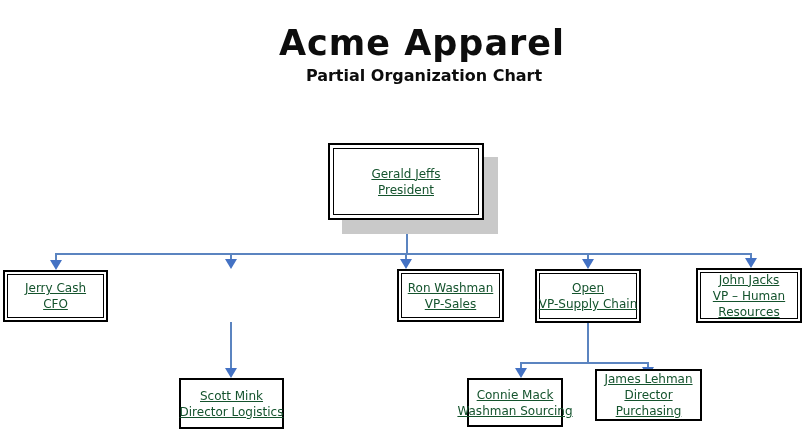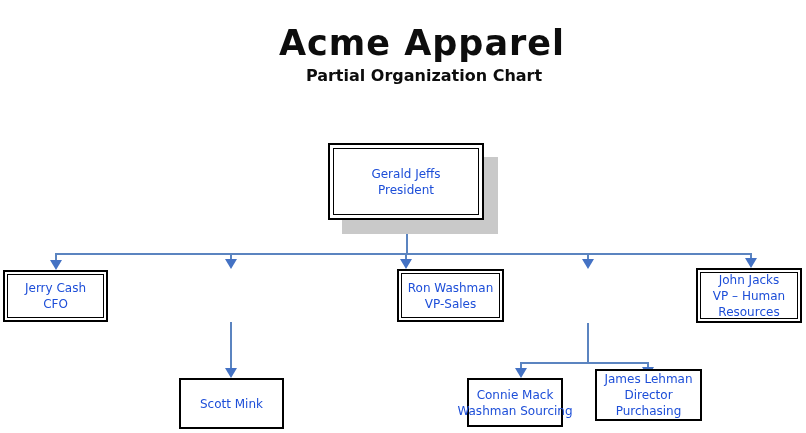--- a/index.html
+++ b/index.html
@@ -32,21 +32,21 @@
     position: absolute;
     background: #ffffff;
     border: 2px solid #000000;
   }
   .node .inner {
     position: absolute; inset: 2px;
     border: 1px solid #000000;
     display: flex; flex-direction: column;
     align-items: center; justify-content: center;
     text-align: center;
-    font-size: 12px; line-height: 16px; color: #1d4ed8;
+    font-size: 12px; line-height: 16px; color: #14532d; text-decoration: underline;
   }
   .node .inner .l { white-space: nowrap; }
   .node.president .inner { inset: 3px; }
   .node.president { box-shadow: 14px 14px 0 0 #c9c9c9; }
   .node.single { border-width: 2px; }
   .node.single .inner { border: none; inset: 1px; }
 
   
   .vline { position: absolute; width: 2px; background: #5b84c0; }
   .hline { position: absolute; height: 2px; background: #5b84c0; }
@@ -112,32 +112,39 @@
   </div>
 
 
   <div class="node" style="left:353px; top:269px; width:107px; height:53px;margin-left:44px;">
     <div class="inner">
       <div class="l">Ron Washman</div>
       <div class="l">VP-Sales</div>
     </div>
   </div>
 
+  <div class="node" style="left:535px; top:269px; width:106px; height:54px;">
+    <div class="inner">
+      <div class="l">Open</div>
+      <div class="l">VP-Supply Chain</div>
+    </div>
+  </div>
 
   <div class="node" style="left:696px; top:268px; width:106px; height:55px;">
     <div class="inner">
       <div class="l">John Jacks</div>
       <div class="l">VP – Human</div>
       <div class="l">Resources</div>
     </div>
   </div>
 
   <div class="node single" style="left:179px; top:378px; width:105px; height:51px;">
     <div class="inner">
       <div class="l">Scott Mink</div>
+      <div class="l">Director Logistics</div>
     </div>
   </div>
 
   <div class="node single" style="left:467px; top:378px; width:96px; height:49px;">
     <div class="inner">
       <div class="l">Connie Mack</div>
       <div class="l">Washman Sourcing</div>
     </div>
   </div>
 

